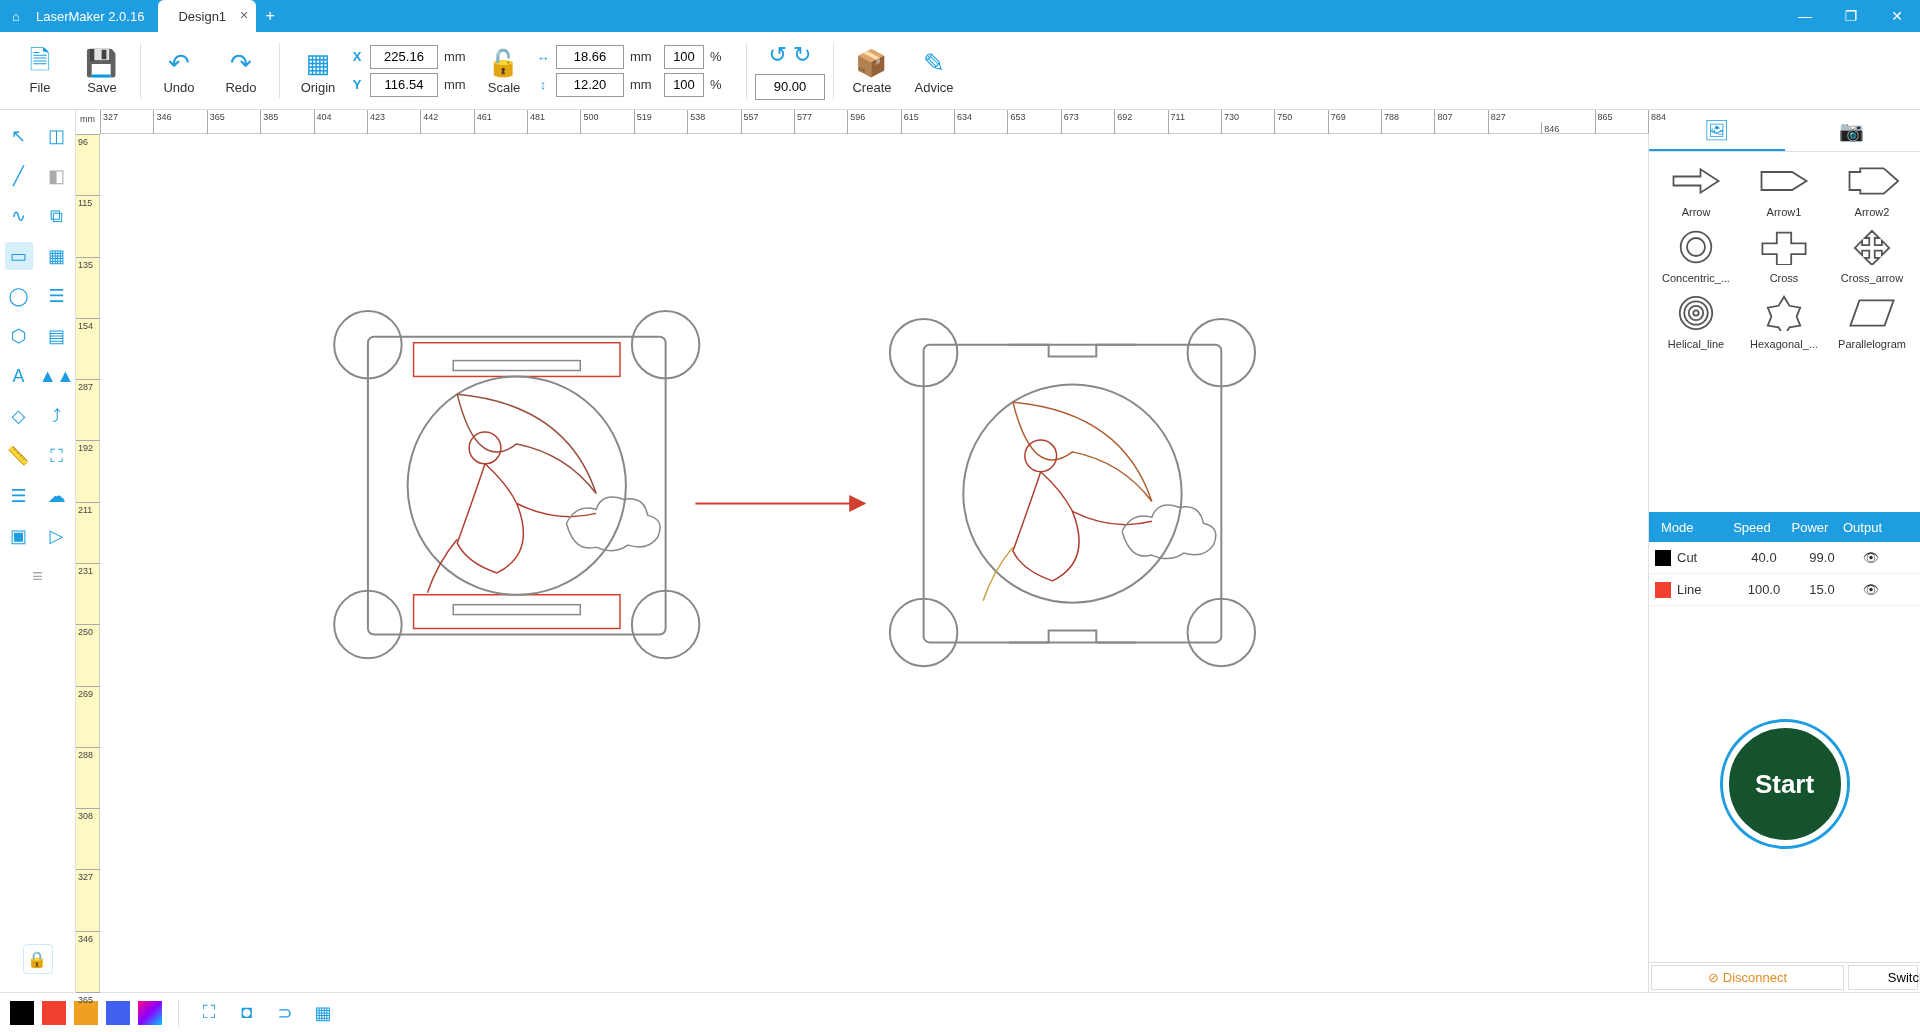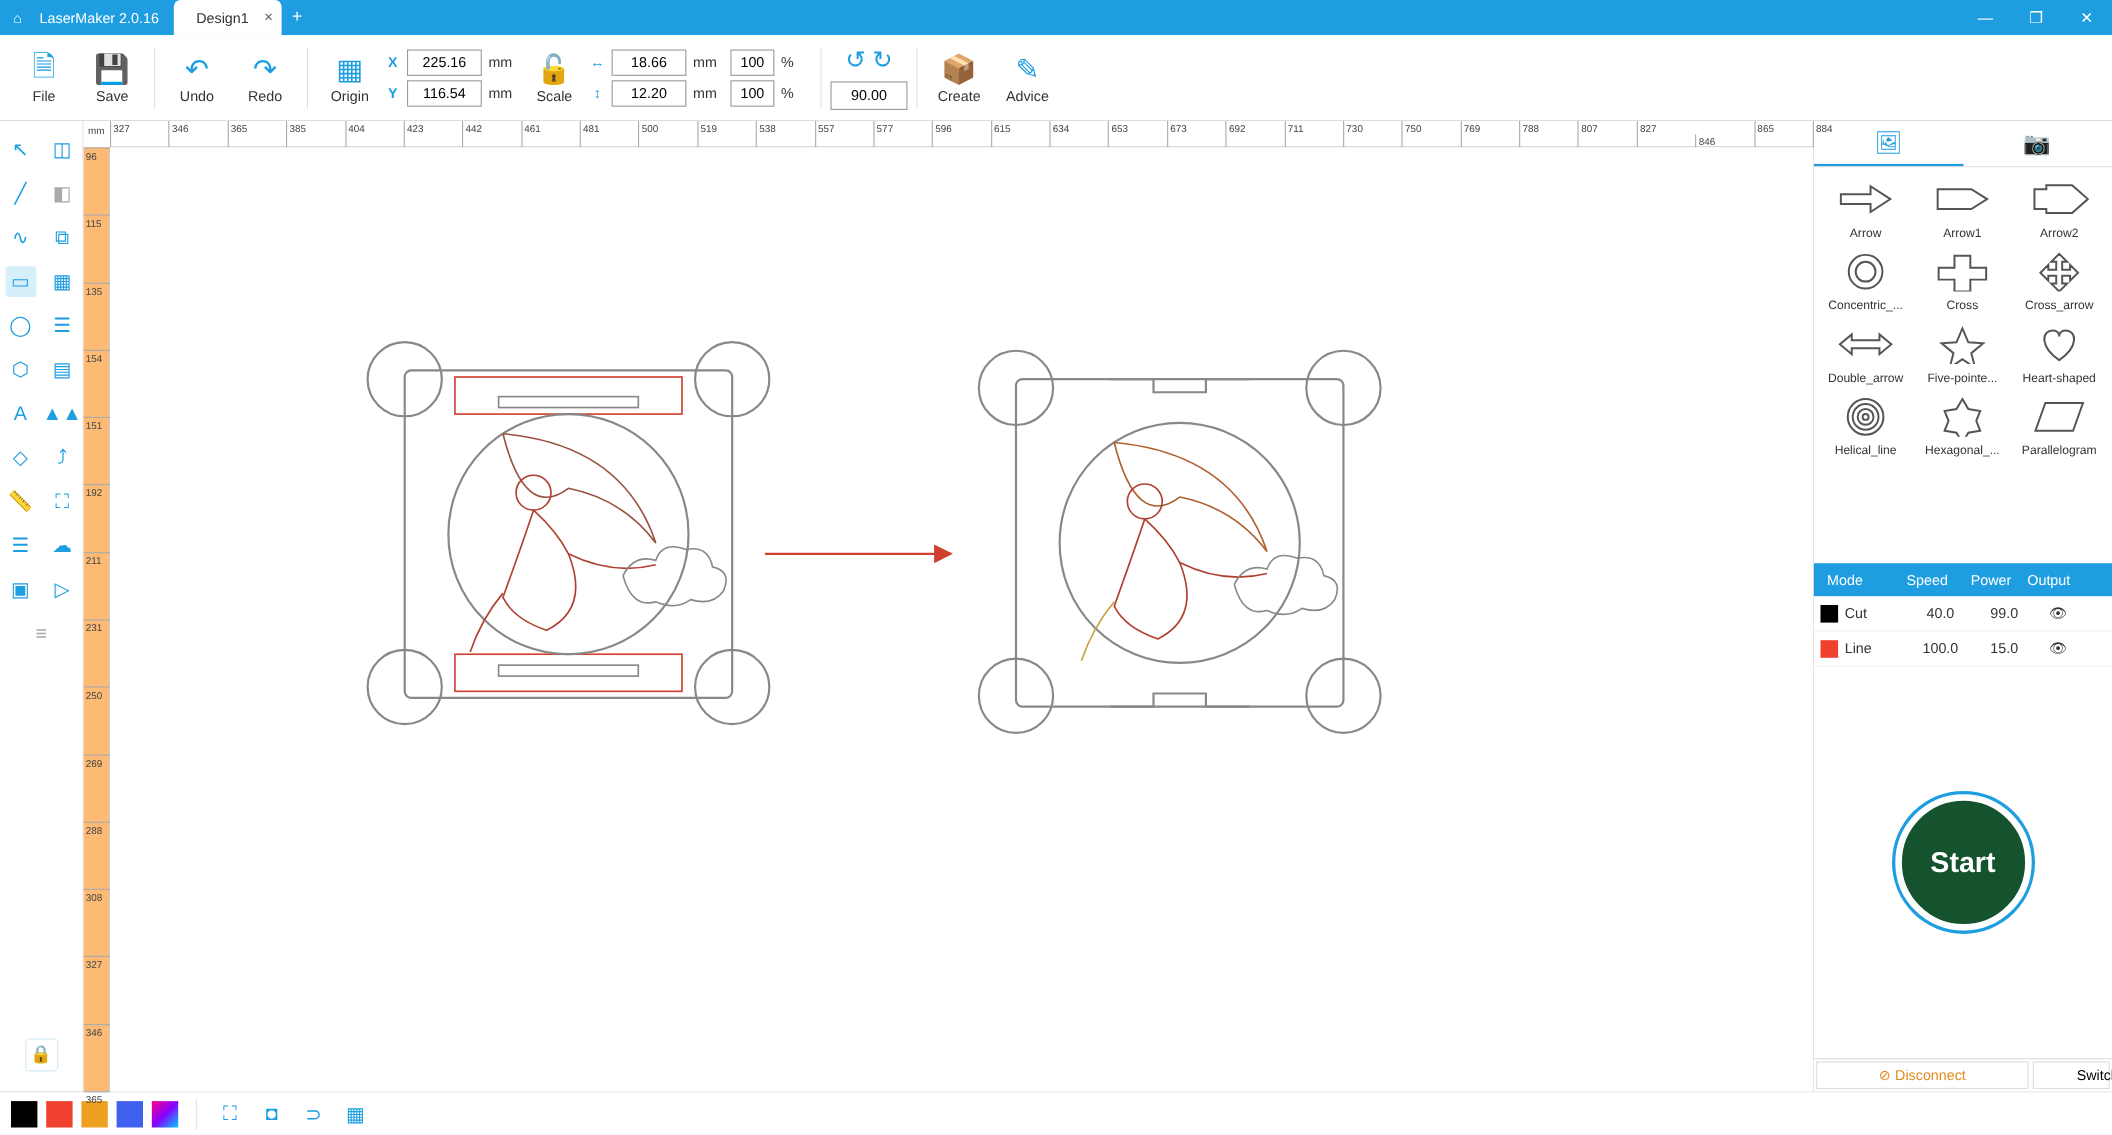--- a/index.html
+++ b/index.html
@@ -40,21 +40,21 @@
   .left-strip .tool.active { background: #d6effa; }
   .left-strip .tool.grey { color: #aaa; }
   .left-strip .lock { margin-top: auto; margin-bottom: 18px; width: 30px; height: 30px; border: 1px solid #cfe8f5; border-radius: 4px; display: flex; align-items: center; justify-content: center; color: #1e9ee0; cursor: pointer; }
 
   
   .canvas-wrap { flex: 1; position: relative; background: #fff; }
   .ruler-h { position: absolute; left: 24px; top: 0; right: 0; height: 24px; background: #fff; border-bottom: 1px solid #ccc; font-size: 9px; color: #444; }
   .ruler-h .tick { position: absolute; top: 0; height: 24px; border-left: 1px solid #aaa; }
   .ruler-h .tick span { position: absolute; top: 2px; left: 2px; }
   .ruler-h .mm { position: absolute; left: -20px; top: 4px; font-size: 9px; }
-  .ruler-v { position: absolute; left: 0; top: 24px; bottom: 0; width: 24px; background: #fdba74; border-right: 1px solid #ccc; font-size: 9px; color: #444; }
+  .ruler-v { position: absolute; left: 0; top: 24px; bottom: 0; width: 24px; background: #fef9c3; border-right: 1px solid #ccc; font-size: 9px; color: #444; }
   .ruler-v .tick { position: absolute; left: 0; width: 24px; border-top: 1px solid #aaa; }
   .ruler-v .tick span { position: absolute; left: 2px; top: 2px; }
   .canvas { position: absolute; left: 24px; top: 24px; right: 0; bottom: 0; background: #fff; }
   .canvas svg { width: 100%; height: 100%; }
 
   
   .right-panel { width: 272px; background: #fff; border-left: 1px solid #e0e0e0; display: flex; flex-direction: column; }
   .rp-tabs { height: 42px; display: flex; border-bottom: 1px solid #e0e0e0; }
   .rp-tabs .t { flex: 1; display: flex; align-items: center; justify-content: center; color: #1e9ee0; font-size: 20px; cursor: pointer; }
   .rp-tabs .t.active { border-bottom: 2px solid #1e9ee0; }
@@ -336,21 +336,21 @@
         <div class="tick" style="top: 61.2857px;">
           <span>115</span>
         </div>
         <div class="tick" style="top: 122.571px;">
           <span>135</span>
         </div>
         <div class="tick" style="top: 183.857px;">
           <span>154</span>
         </div>
         <div class="tick" style="top: 245.143px;">
-          <span>151</span>
+          <span>287</span>
         </div>
         <div class="tick" style="top: 306.429px;">
           <span>192</span>
         </div>
         <div class="tick" style="top: 367.714px;">
           <span>211</span>
         </div>
         <div class="tick" style="top: 429px;">
           <span>231</span>
         </div>
@@ -493,46 +493,20 @@
                 <path d="M30 2 l8 8 h-5 v8 h8 v-5 l8 8 l-8 8 v-5 h-8 v8 h5 l-8 8 l-8 -8 h5 v-8 h-8 v5 l-8 -8 l8 -8 v5 h8 v-8 h-5 z"></path>
               </svg>
             </div>
             <div class="slbl">Cross_arrow</div>
           </div>
         </div>
         <div class="srow">
           <div class="shape-cell">
             <div class="sicon">
               <svg viewBox="0 0 60 40">
-                <path d="M4 20 l12 -10 v6 h28 v-6 l12 10 l-12 10 v-6 h-28 v6 z"></path>
-              </svg>
-            </div>
-            <div class="slbl">Double_arrow</div>
-          </div>
-          <div class="shape-cell">
-            <div class="sicon">
-              <svg viewBox="0 0 60 40">
-                <path d="M30 4 l6 14 l15 1 l-12 10 l4 15 l-13 -9 l-13 9 l4 -15 l-12 -10 l15 -1 z"></path>
-              </svg>
-            </div>
-            <div class="slbl">Five-pointe...</div>
-          </div>
-          <div class="shape-cell">
-            <div class="sicon">
-              <svg viewBox="0 0 60 40">
-                <path d="M30 36 C10 22 12 6 24 6 C30 6 30 12 30 12 C30 12 30 6 36 6 C48 6 50 22 30 36 z"></path>
-              </svg>
-            </div>
-            <div class="slbl">Heart-shaped</div>
-          </div>
-        </div>
-        <div class="srow">
-          <div class="shape-cell">
-            <div class="sicon">
-              <svg viewBox="0 0 60 40">
                 <circle cx="30" cy="20" r="18"></circle>
                 <circle cx="30" cy="20" r="13"></circle>
                 <circle cx="30" cy="20" r="8"></circle>
                 <circle cx="30" cy="20" r="3"></circle>
               </svg>
             </div>
             <div class="slbl">Helical_line</div>
           </div>
           <div class="shape-cell">
             <div class="sicon">

